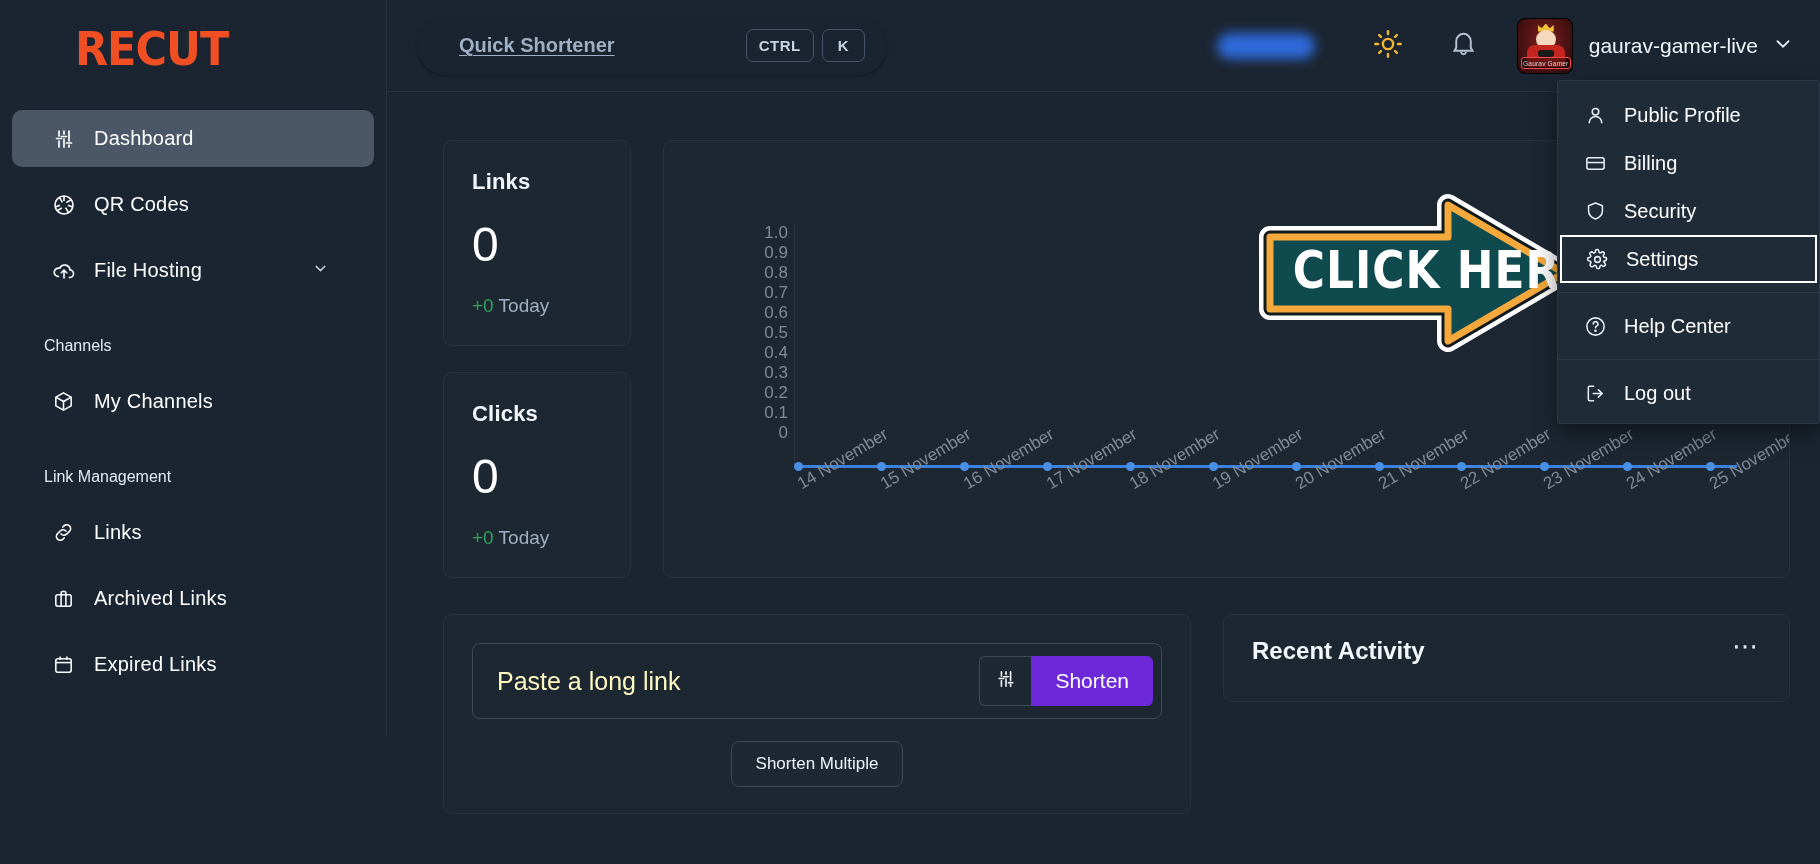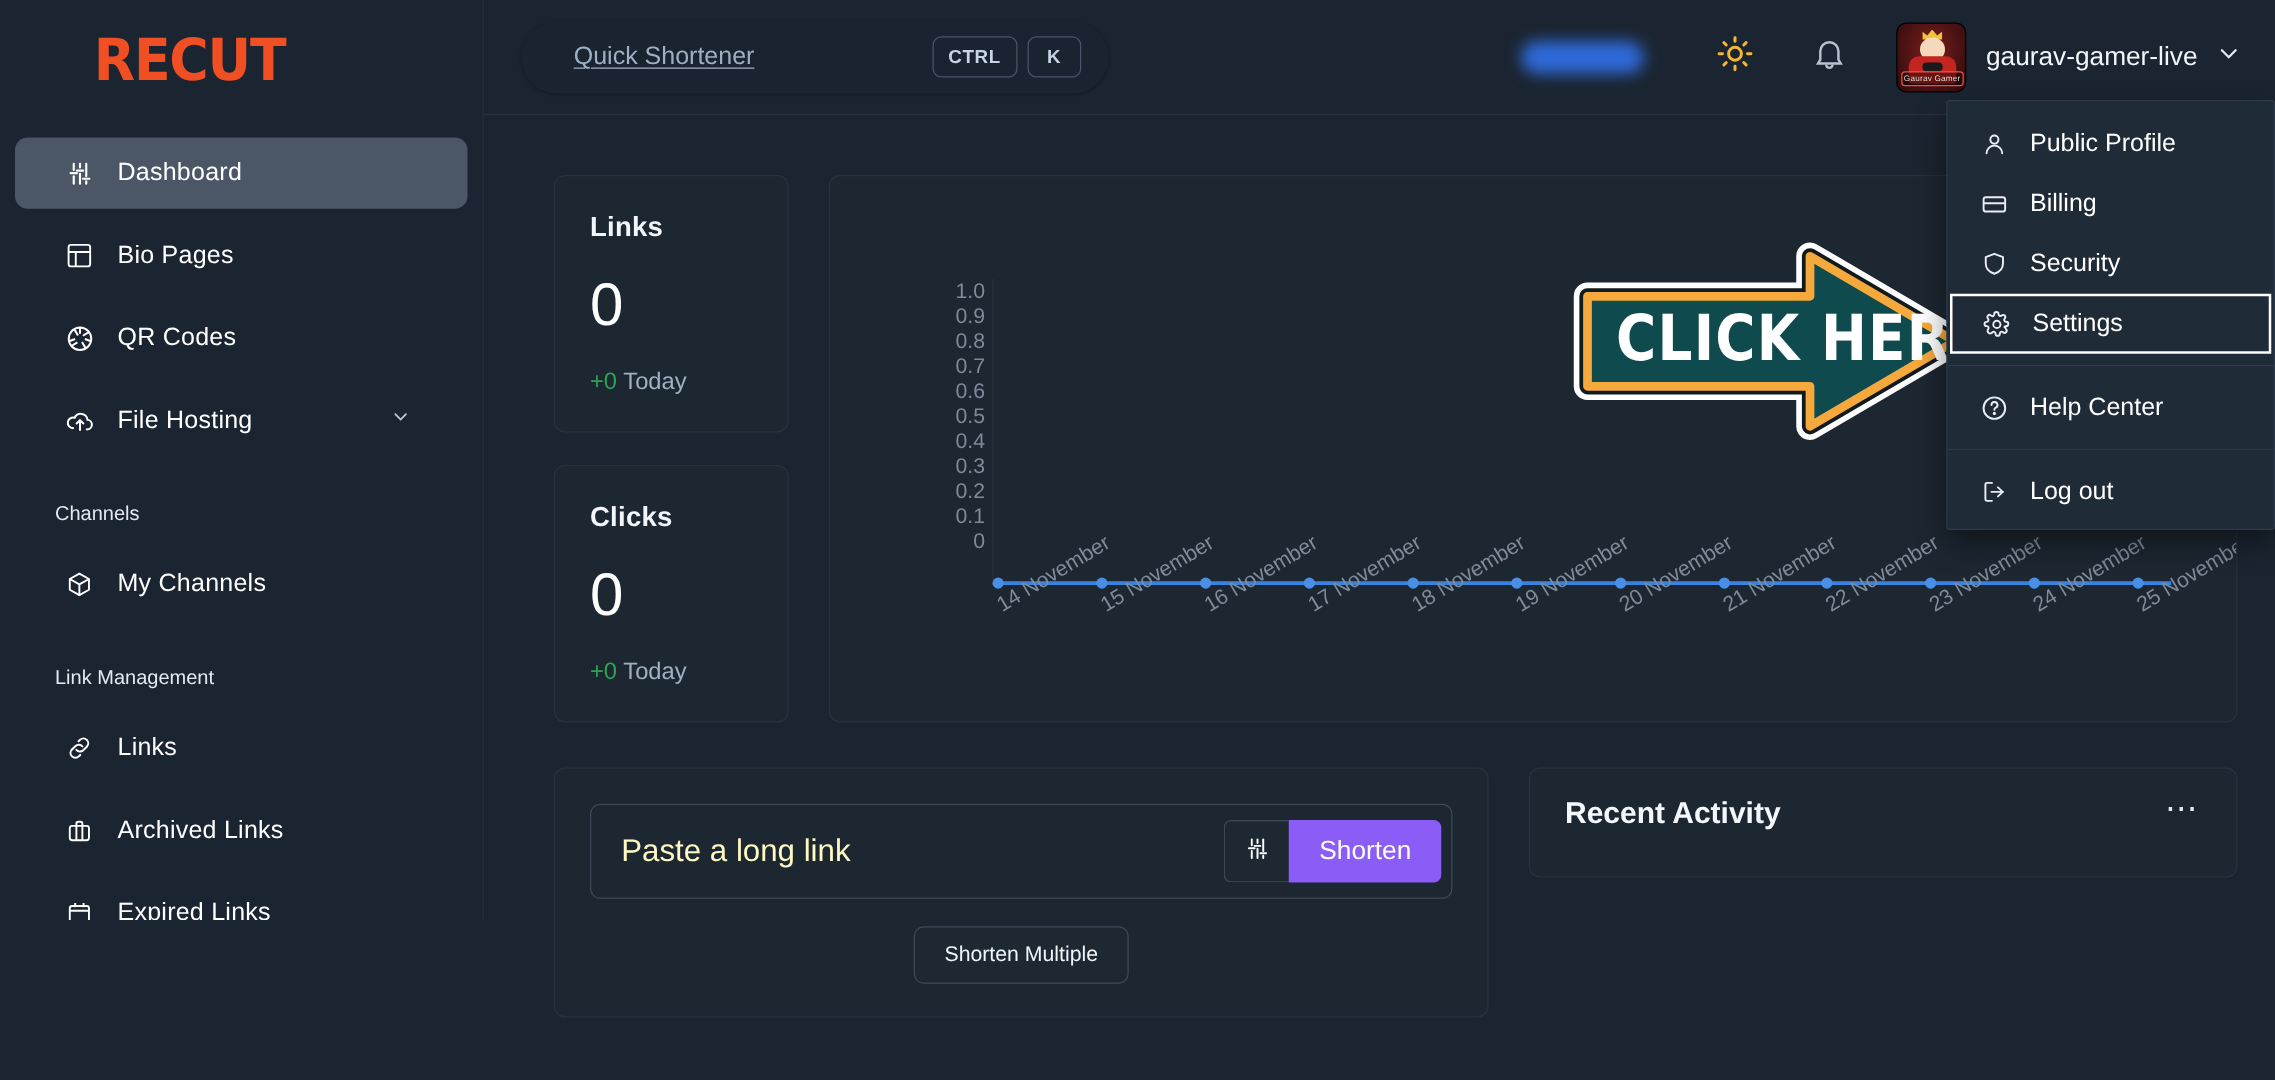--- a/index.html
+++ b/index.html
@@ -64,21 +64,21 @@
   .quick {
     margin-left: 30px;
     width: 470px; height: 58px;
     background: #1a2330;
     border-radius: 29px;
     display:flex; align-items:center; justify-content:space-between;
     padding: 0 22px 0 42px;
     box-shadow: 0 1px 3px rgba(0,0,0,.35);
   }
   .quick-text { color:#9fb0c4; font-size:20px; }
-  .quick-text u { text-decoration-thickness: 1px; text-underline-offset: 3px; }
+  .quick-text u { text-decoration-thickness: 1px; text-underline-offset: 3px; font-weight: bold; }
   .kbd-wrap { display:flex; gap:8px; }
   .kbd {
     border:1px solid #46556a; border-radius:7px;
     color:#c6d4e4; font-size:15px; font-weight:700;
     padding: 7px 12px; background: transparent;
     letter-spacing: .5px;
   }
   .kbd.single { padding: 7px 15px; }
 
   .top-right { margin-left:auto; display:flex; align-items:center; gap:2px; padding-right: 26px; }
@@ -179,21 +179,21 @@
     display:flex; align-items:center; padding: 0 8px 0 24px; position:relative;
   }
   .link-ph { color:#fef9c3; font-size:25px; }
   .link-btns { margin-left:auto; display:flex; height: 50px; }
   .opt-btn {
     width: 52px; background:#1e2833; border:1px solid #3d4a5a; border-right:none;
     border-radius: 6px 0 0 6px; display:flex; align-items:center; justify-content:center;
     color:#fff; cursor:pointer;
   }
   .shorten-btn {
-    background:#8b5cf6; color:#fff; font-size:21px; font-weight:500;
+    background:#6d28d9; color:#fff; font-size:21px; font-weight:500;
     padding: 0 24px; display:flex; align-items:center; border-radius:0 6px 6px 0; cursor:pointer;
   }
   .multi-btn {
     margin: 22px auto 0 auto; width: 172px; height: 46px;
     border:1px solid #3d4a5a; border-radius:8px;
     display:flex; align-items:center; justify-content:center;
     color:#f0f4f9; font-size:17px; background:#1e2833; cursor:pointer;
   }
   .activity-card { flex:1; height: 88px; padding: 22px 28px; display:flex; align-items:flex-start; }
   .activity-title { font-size:24px; font-weight:700; color:#f4f8fc; }
@@ -219,30 +219,20 @@
             <line x1="17" y1="4" x2="17" y2="14"></line>
               <line x1="17" y1="18" x2="17" y2="20"></line>
             <line x1="4.5" y1="11.5" x2="9.5" y2="11.5"></line>
               <line x1="9.5" y1="9.5" x2="14.5" y2="9.5"></line>
               <line x1="14.5" y1="16" x2="19.5" y2="16"></line>
           </svg>
         </span>
         <span class="lbl">Dashboard</span>
       </div>
 
-      <div class="nav-item">
-        <span class="ico">
-          <svg width="23" height="23" viewBox="0 0 24 24" fill="none" stroke="currentColor" stroke-width="1.6">
-            <rect x="3" y="3" width="18" height="18" rx="2"></rect>
-              <line x1="3" y1="9" x2="21" y2="9"></line>
-              <line x1="9" y1="9" x2="9" y2="21"></line>
-          </svg>
-        </span>
-        <span class="lbl">Bio Pages</span>
-      </div>
 
       <div class="nav-item">
         <span class="ico">
           <svg width="24" height="24" viewBox="0 0 24 24" fill="none" stroke="currentColor" stroke-width="1.6">
             <circle cx="12" cy="12" r="9"></circle>
               <line x1="14.3" y1="9.6" x2="19.4" y2="6.5"></line>
             <line x1="13.6" y1="14.6" x2="16.6" y2="19.7"></line>
               <line x1="9.9" y1="14.9" x2="4.8" y2="18"></line>
             <line x1="10.4" y1="9.4" x2="7.4" y2="4.3"></line>
               <line x1="8.1" y1="12.2" x2="8.1" y2="12.2"></line>

